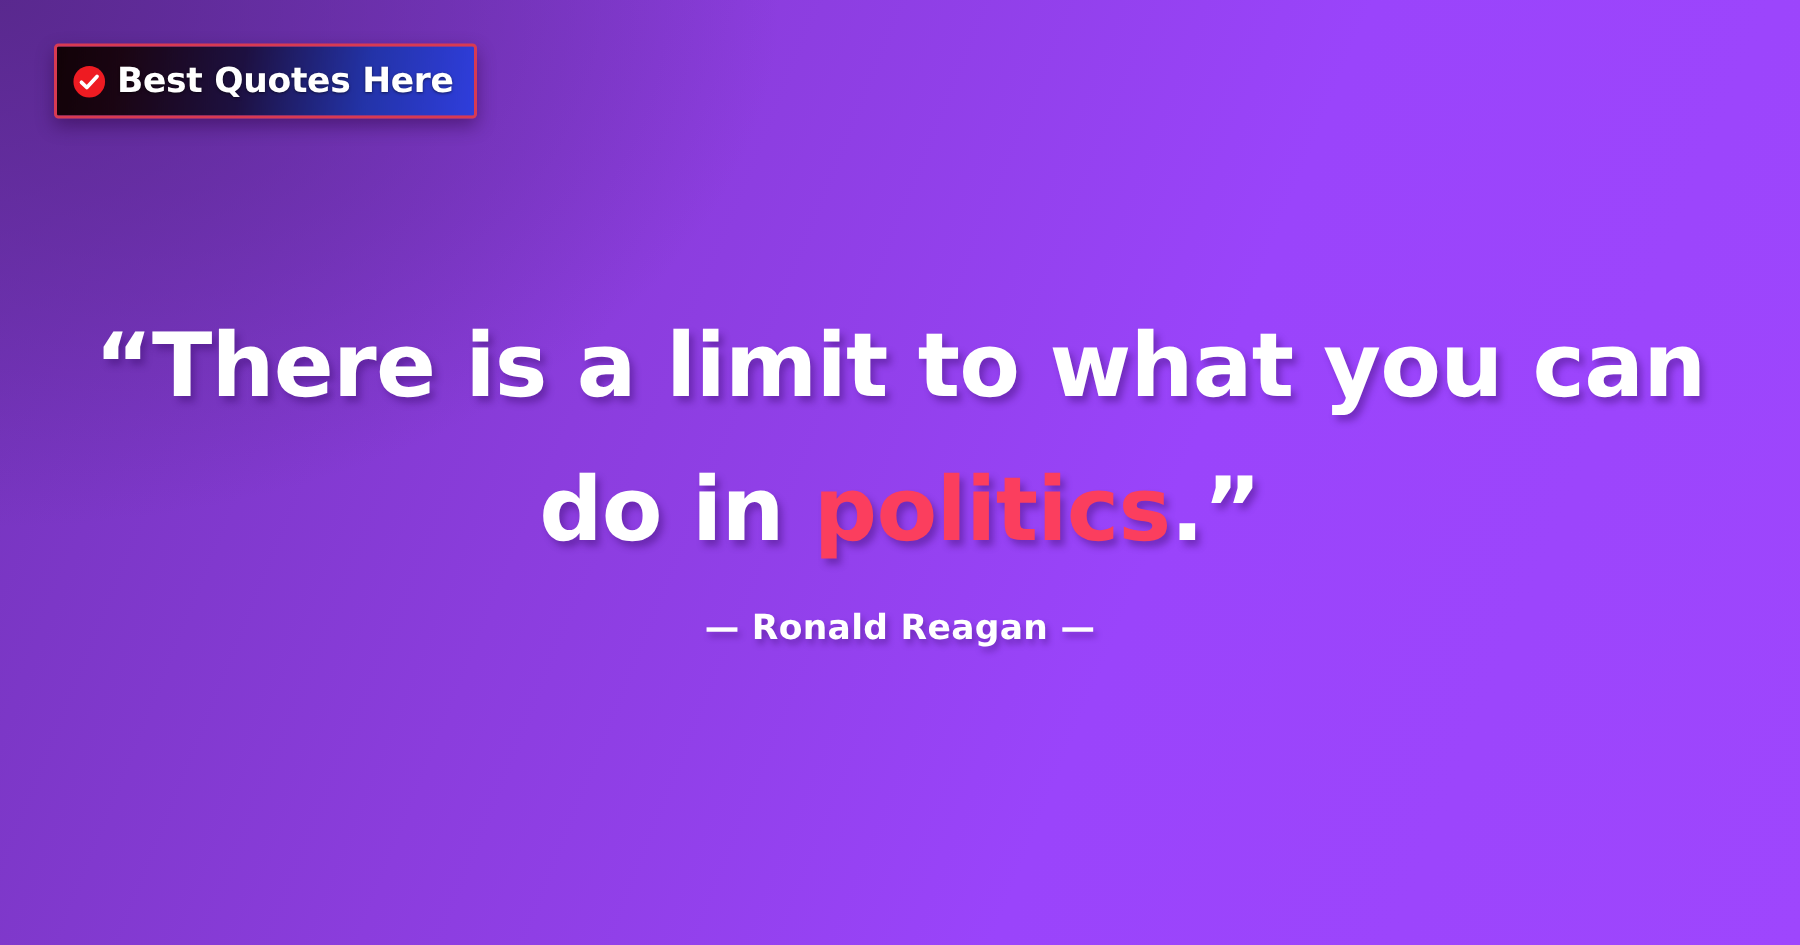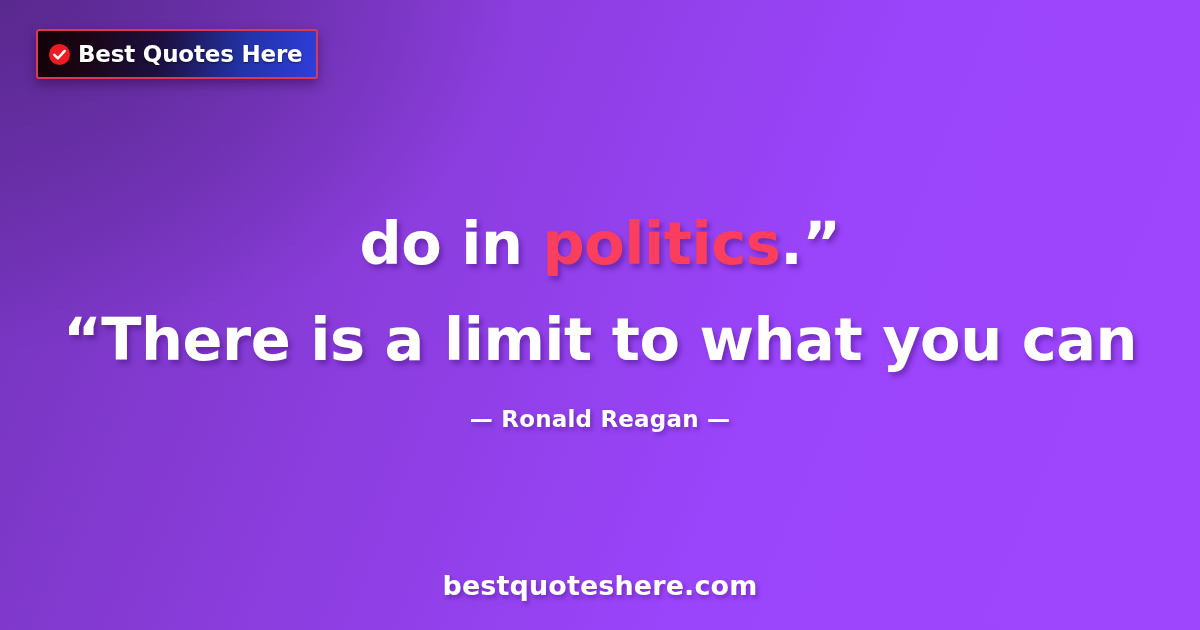--- a/index.html
+++ b/index.html
@@ -119,21 +119,20 @@
     <div class="badge">
       <svg class="badge-check" viewBox="0 0 24 24">
         <circle cx="12" cy="12" r="11" fill="#ee1b22"></circle>
         <path d="M6.6 12.4 L10.3 16.0 L17.4 8.3" fill="none" stroke="#ffffff" stroke-width="2.6" stroke-linecap="round" stroke-linejoin="round"></path>
       </svg>
       <span class="badge-text">Best Quotes Here</span>
     </div>
   </div>
 
   <div class="quote-block">
+    <div class="quote-line">“There is a limit to what you can</div>
     <div class="quote-line"><span>do in </span><span class="hl">politics</span><span>.”</span></div>
-    <div class="quote-line">“There is a limit to what you can</div>
   </div>
 
   <div class="attribution">— Ronald Reagan —</div>
 
-  <div class="footer">bestquoteshere.com</div>
 
 </div>
 
 </body></html>

